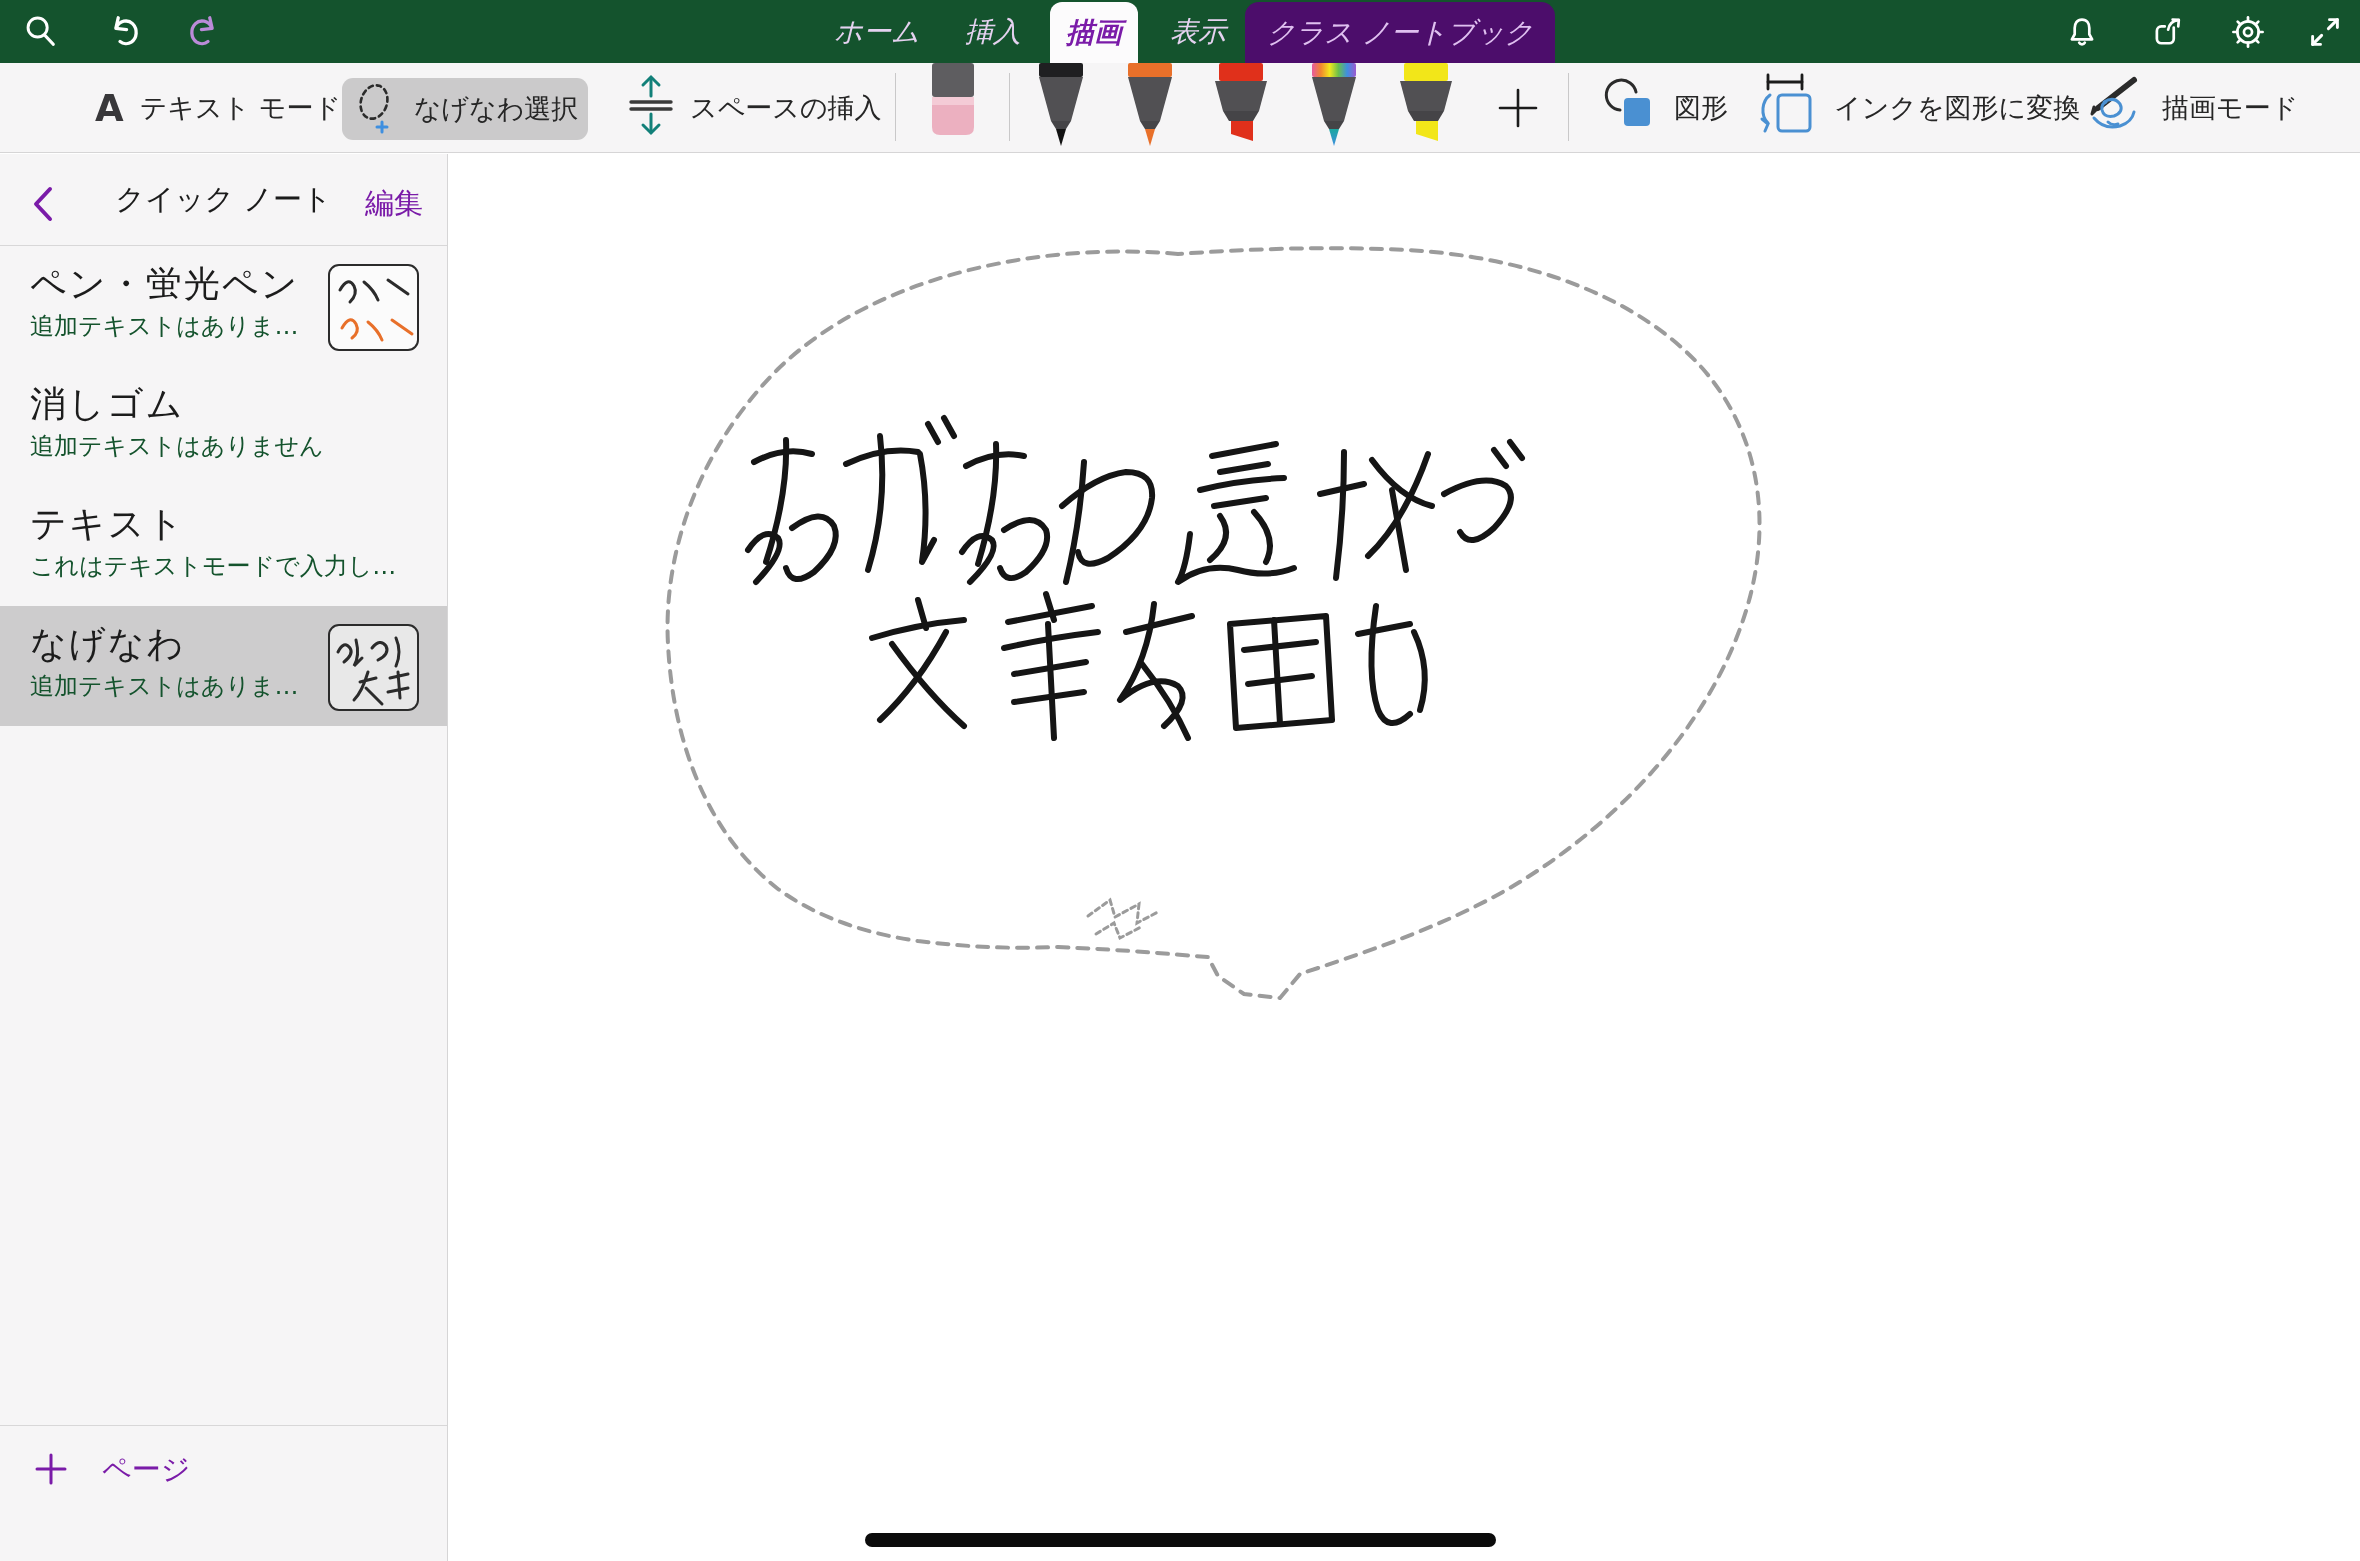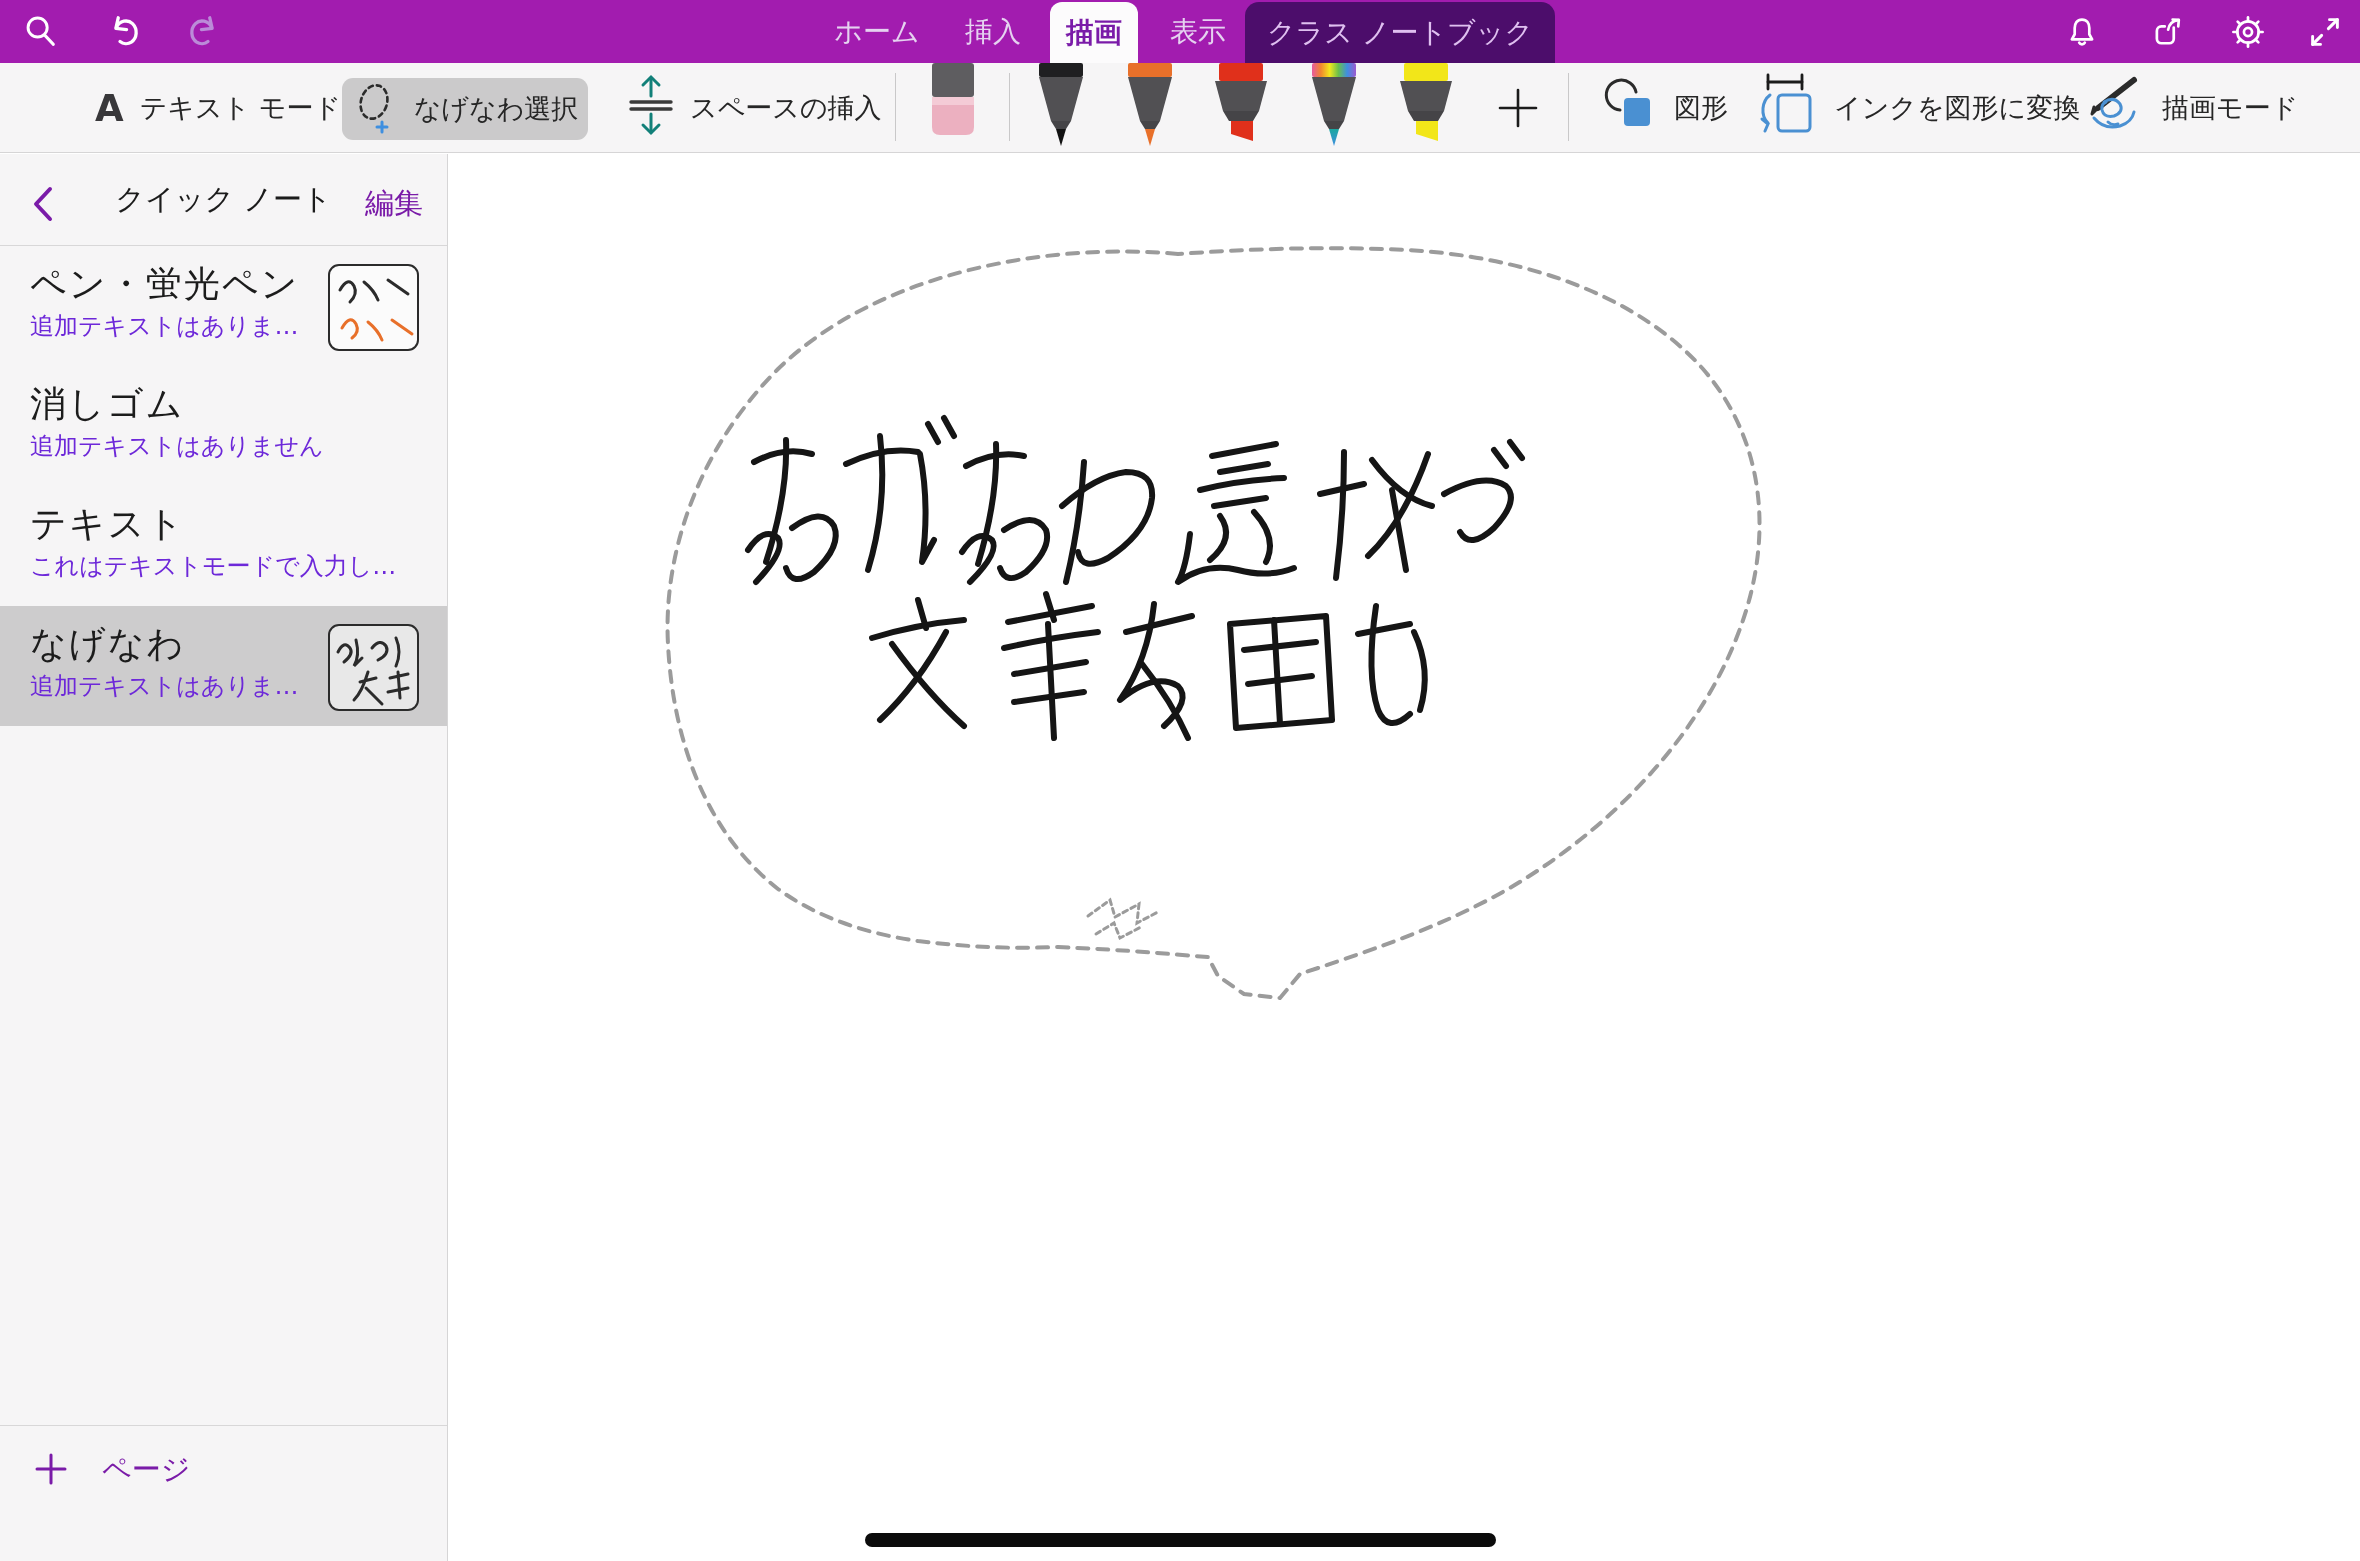--- a/index.html
+++ b/index.html
@@ -1,21 +1,21 @@
 <!DOCTYPE html>
 <html><head>
 <meta charset="utf-8">
 <style>
   * { margin:0; padding:0; box-sizing:border-box; }
   html,body { width:2360px; height:1561px; overflow:hidden; }
   body { font-family:"DejaVu Sans","Liberation Sans",sans-serif; background:#fff; }
   #app { position:relative; width:2360px; height:1561px; background:#fff; }
 
   
-  .topbar { position:absolute; left:0; top:0; width:2360px; height:63px; background:#a21caf; }
+  .topbar { position:absolute; left:0; top:0; width:2360px; height:63px; background:#14532d;font-style:italic; }
   .tb-icon { position:absolute; top:13px; width:38px; height:38px; display:flex; align-items:center; justify-content:center; }
   .tb-icon svg { display:block; }
   .ic-search { left:22px; }
   .ic-undo { left:104px; }
   .ic-redo { left:186px; }
   .ic-bell { left:2063px; }
   .ic-share { left:2148px; }
   .ic-gear { left:2229px; }
   .ic-expand { left:2306px; }
 
@@ -58,21 +58,21 @@
   .sb-header { position:relative; height:92px; border-bottom:1px solid #D8D7D8; flex:none;
                display:flex; align-items:center; }
   .sb-back { position:absolute; left:30px; top:30px; width:34px; height:40px; display:flex; align-items:center; }
   .sb-title { width:100%; text-align:center; font-size:29px; color:#1B1B1B; }
   .sb-edit { position:absolute; right:24px; top:0; height:99px; display:flex; align-items:center;
              font-size:29px; color:#7A1BA8; }
 
   .sb-item { position:relative; height:120px; flex:none; padding:14px 0 0 30px; }
   .sb-item.selected { background:#CDCCCD; }
   .sb-item-title { font-size:36px; font-weight:400; color:#1C1C1C; letter-spacing:2px; }
-  .sb-item-sub { position:absolute; left:30px; top:64px; font-size:24px; color:#6d28d9; }
+  .sb-item-sub { position:absolute; left:30px; top:64px; font-size:24px; color:#14532d; }
   .sb-thumb { position:absolute; left:328px; top:18px; width:91px; height:87px; border:2.5px solid #2B2B2B;
               border-radius:11px; background:rgba(255,255,255,.55); overflow:hidden; }
   .sb-spacer { flex:1 1 auto; }
   .sb-footer { position:relative; height:136px; flex:none; border-top:1px solid #D8D7D8;
                display:flex; align-items:flex-start; padding:22px 0 0 34px; gap:34px; }
   .sb-addpage-label { font-size:29px; color:#7A1BA8; padding-top:2px; }
 
   .canvas { position:relative; flex:1 1 auto; background:#FFFFFF; }
   .canvas svg.inklayer { position:absolute; left:0; top:0; }
   .home-indicator { position:absolute; left:417px; top:1379px; width:631px; height:14px; border-radius:7px;

